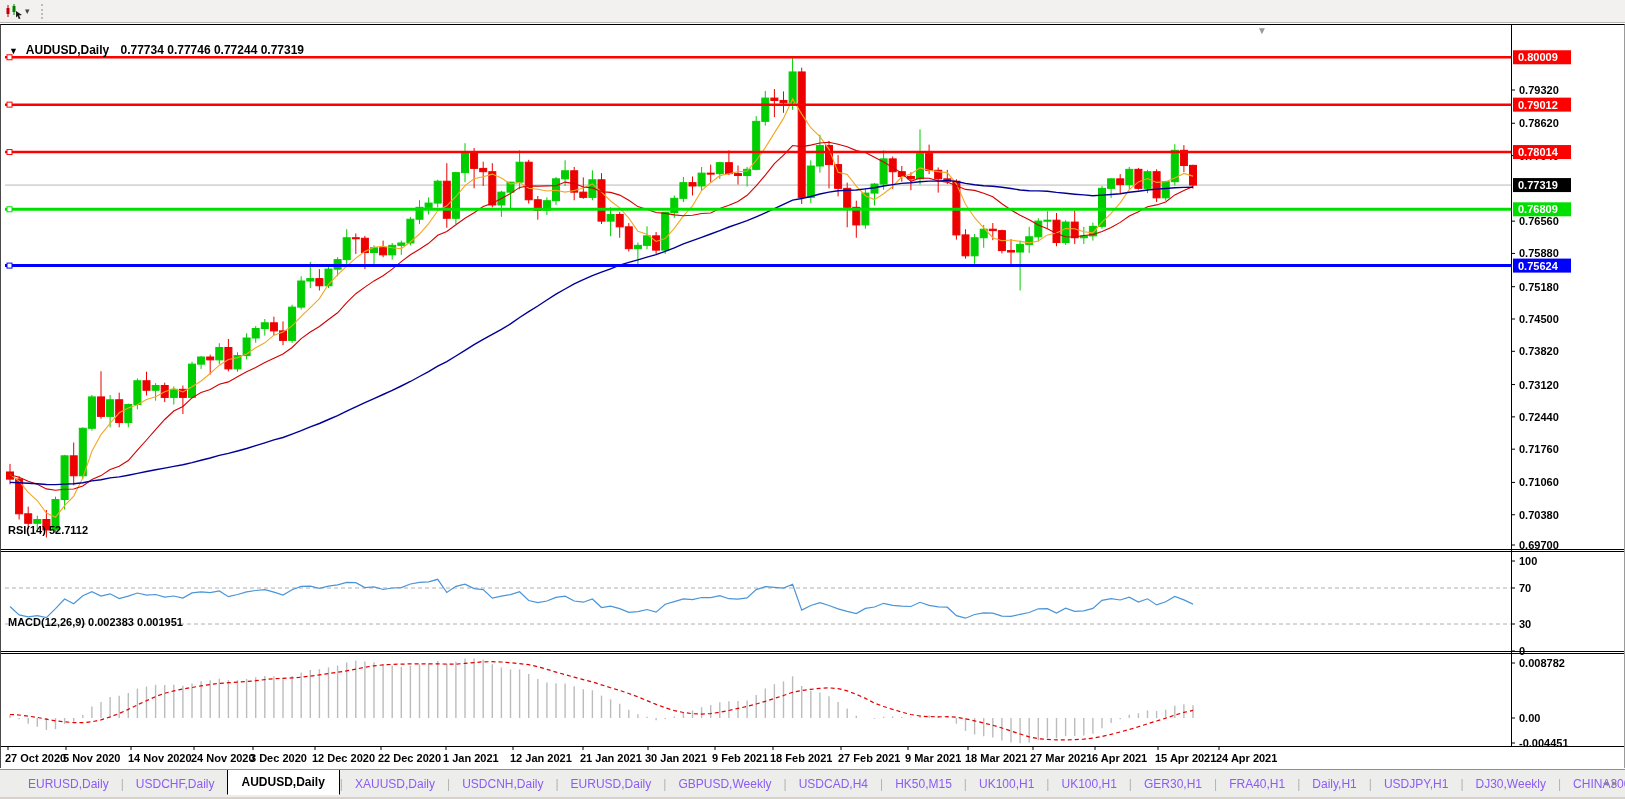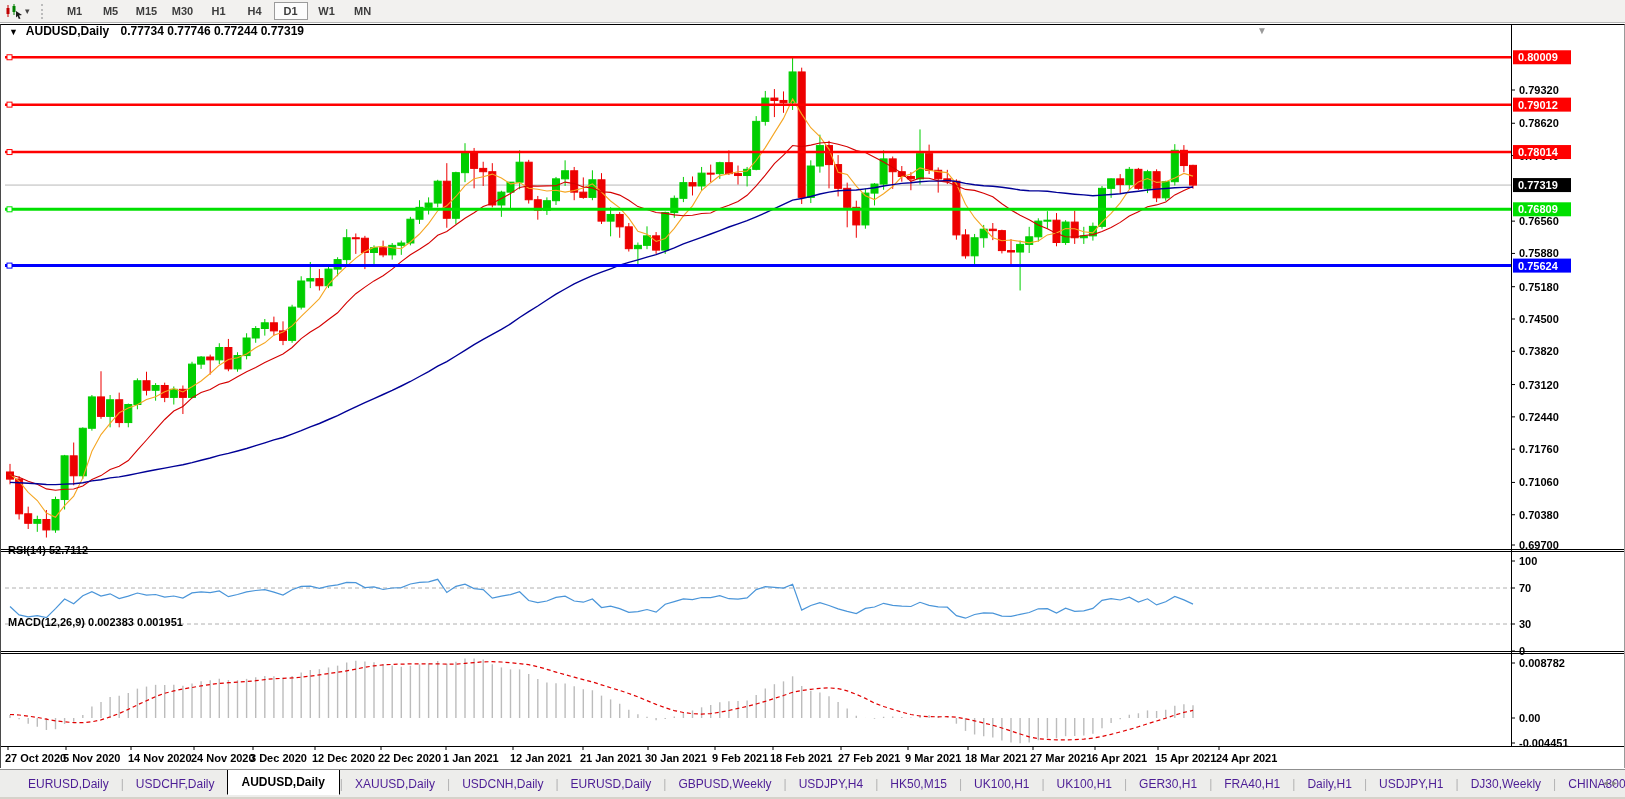--- a/index.html
+++ b/index.html
@@ -10,30 +10,30 @@
   .toolbar{position:absolute;top:0;left:0;right:0;height:22px;background:#f2f1ef;
            border-bottom:1px solid #b5b5b5;display:flex;align-items:center;z-index:6}
   .tool-icon{width:18px;height:15px;margin-left:5px}
   .dd{color:#444;font-size:9px;margin:0 5px 0 2px}
   .sep-dotted{width:4px;height:15px;border-left:2px dotted #bcbcbc;margin:0 10px 0 6px}
   .period{min-width:24px;text-align:center;font-size:11px;font-weight:700;color:#3d3d3d;
           padding:2px 4px;margin:0 1px;border:1px solid transparent;cursor:default}
   .period.active{background:#fcfcfc;border:1px solid #9b9b9b}
 
   
-  .chart-title{position:absolute;left:9px;top:24px;font-size:12px;font-weight:700;color:#000;z-index:5;white-space:nowrap}
+  .chart-title{position:absolute;left:9px;top:43px;font-size:12px;font-weight:700;color:#000;z-index:5;white-space:nowrap}
   .chart-title .arr{font-size:9px;margin-right:5px;color:#000}
   .panel-label{position:absolute;left:8px;font-size:11px;font-weight:700;color:#000;z-index:5;white-space:nowrap}
-  #rsi-label{top:544px}
+  #rsi-label{top:524px}
   #macd-label{top:616px}
 
   
   .tabbar{position:absolute;left:0;right:0;top:769px;height:27px;background:#ededeb;
           border-top:1px solid #8f8f8f;display:flex;align-items:center;padding-left:16px;z-index:6;overflow:hidden}
-  .tab{font-size:12px;color:#4c1d95;padding:5px 12px;white-space:nowrap;cursor:default}
+  .tab{font-size:12px;color:#8b5cf6;padding:5px 12px;white-space:nowrap;cursor:default}
   .tab.active{background:#ffffff;border:1px solid #000;border-bottom:1px solid #fff;
               font-weight:700;color:#000;padding:5px 14px;margin-top:-3px}
   .tabsep{color:#b2b2b2;font-size:12px}
   .tab-scrolls{position:absolute;right:4px;top:7px;color:#8a8a8a;font-size:10px;letter-spacing:4px;z-index:7}
   .statusbar{position:absolute;left:0;right:0;top:797px;height:2px;background:#d6d2ca;z-index:6}
 
   svg#plot{position:absolute;left:0;top:0;z-index:1}
 </style>
 </head>
 <body>
@@ -41,31 +41,20 @@
 <div class="toolbar">
   <svg class="tool-icon" viewBox="0 0 18 15">
     <line x1="3" y1="1" x2="3" y2="13" stroke="#c00000" stroke-width="1"></line>
     <rect x="1.5" y="4" width="3" height="6" fill="#c00000"></rect>
     <line x1="9" y1="0" x2="9" y2="11" stroke="#008000" stroke-width="1"></line>
     <rect x="7.5" y="2" width="3" height="6" fill="#008000"></rect>
     <path d="M11 7 L17 11 L14 11.5 L15.5 14.5 L13.8 15 L12.6 12 L11 13.5 Z" fill="#1a1a1a"></path>
   </svg>
   <span class="dd">▾</span>
   <span class="sep-dotted"></span>
-  <div id="periods" style="display:flex">
-      <div class="period">M1</div>
-      <div class="period">M5</div>
-      <div class="period">M15</div>
-      <div class="period">M30</div>
-      <div class="period">H1</div>
-      <div class="period">H4</div>
-      <div class="period active">D1</div>
-      <div class="period">W1</div>
-      <div class="period">MN</div>
-    </div>
 </div>
 
 <div class="chart-title">
   <span class="arr">▼</span>
   <span>AUDUSD,Daily</span>
   <span style="margin-left:8px">0.77734 0.77746 0.77244 0.77319</span>
 </div>
 
 <div id="rsi-label" class="panel-label">RSI(14) 52.7112</div>
 <div id="macd-label" class="panel-label">MACD(12,26,9) 0.002383 0.001951</div>
@@ -613,21 +602,21 @@
       <div class="tab active">AUDUSD,Daily</div>
       <span class="tabsep">|</span>
       <div class="tab">XAUUSD,Daily</div>
       <span class="tabsep">|</span>
       <div class="tab">USDCNH,Daily</div>
       <span class="tabsep">|</span>
       <div class="tab">EURUSD,Daily</div>
       <span class="tabsep">|</span>
       <div class="tab">GBPUSD,Weekly</div>
       <span class="tabsep">|</span>
-      <div class="tab">USDJPY,H4</div>
+      <div class="tab">USDCAD,H4</div>
       <span class="tabsep">|</span>
       <div class="tab">HK50,M15</div>
       <span class="tabsep">|</span>
       <div class="tab">UK100,H1</div>
       <span class="tabsep">|</span>
       <div class="tab">UK100,H1</div>
       <span class="tabsep">|</span>
       <div class="tab">GER30,H1</div>
       <span class="tabsep">|</span>
       <div class="tab">FRA40,H1</div>

